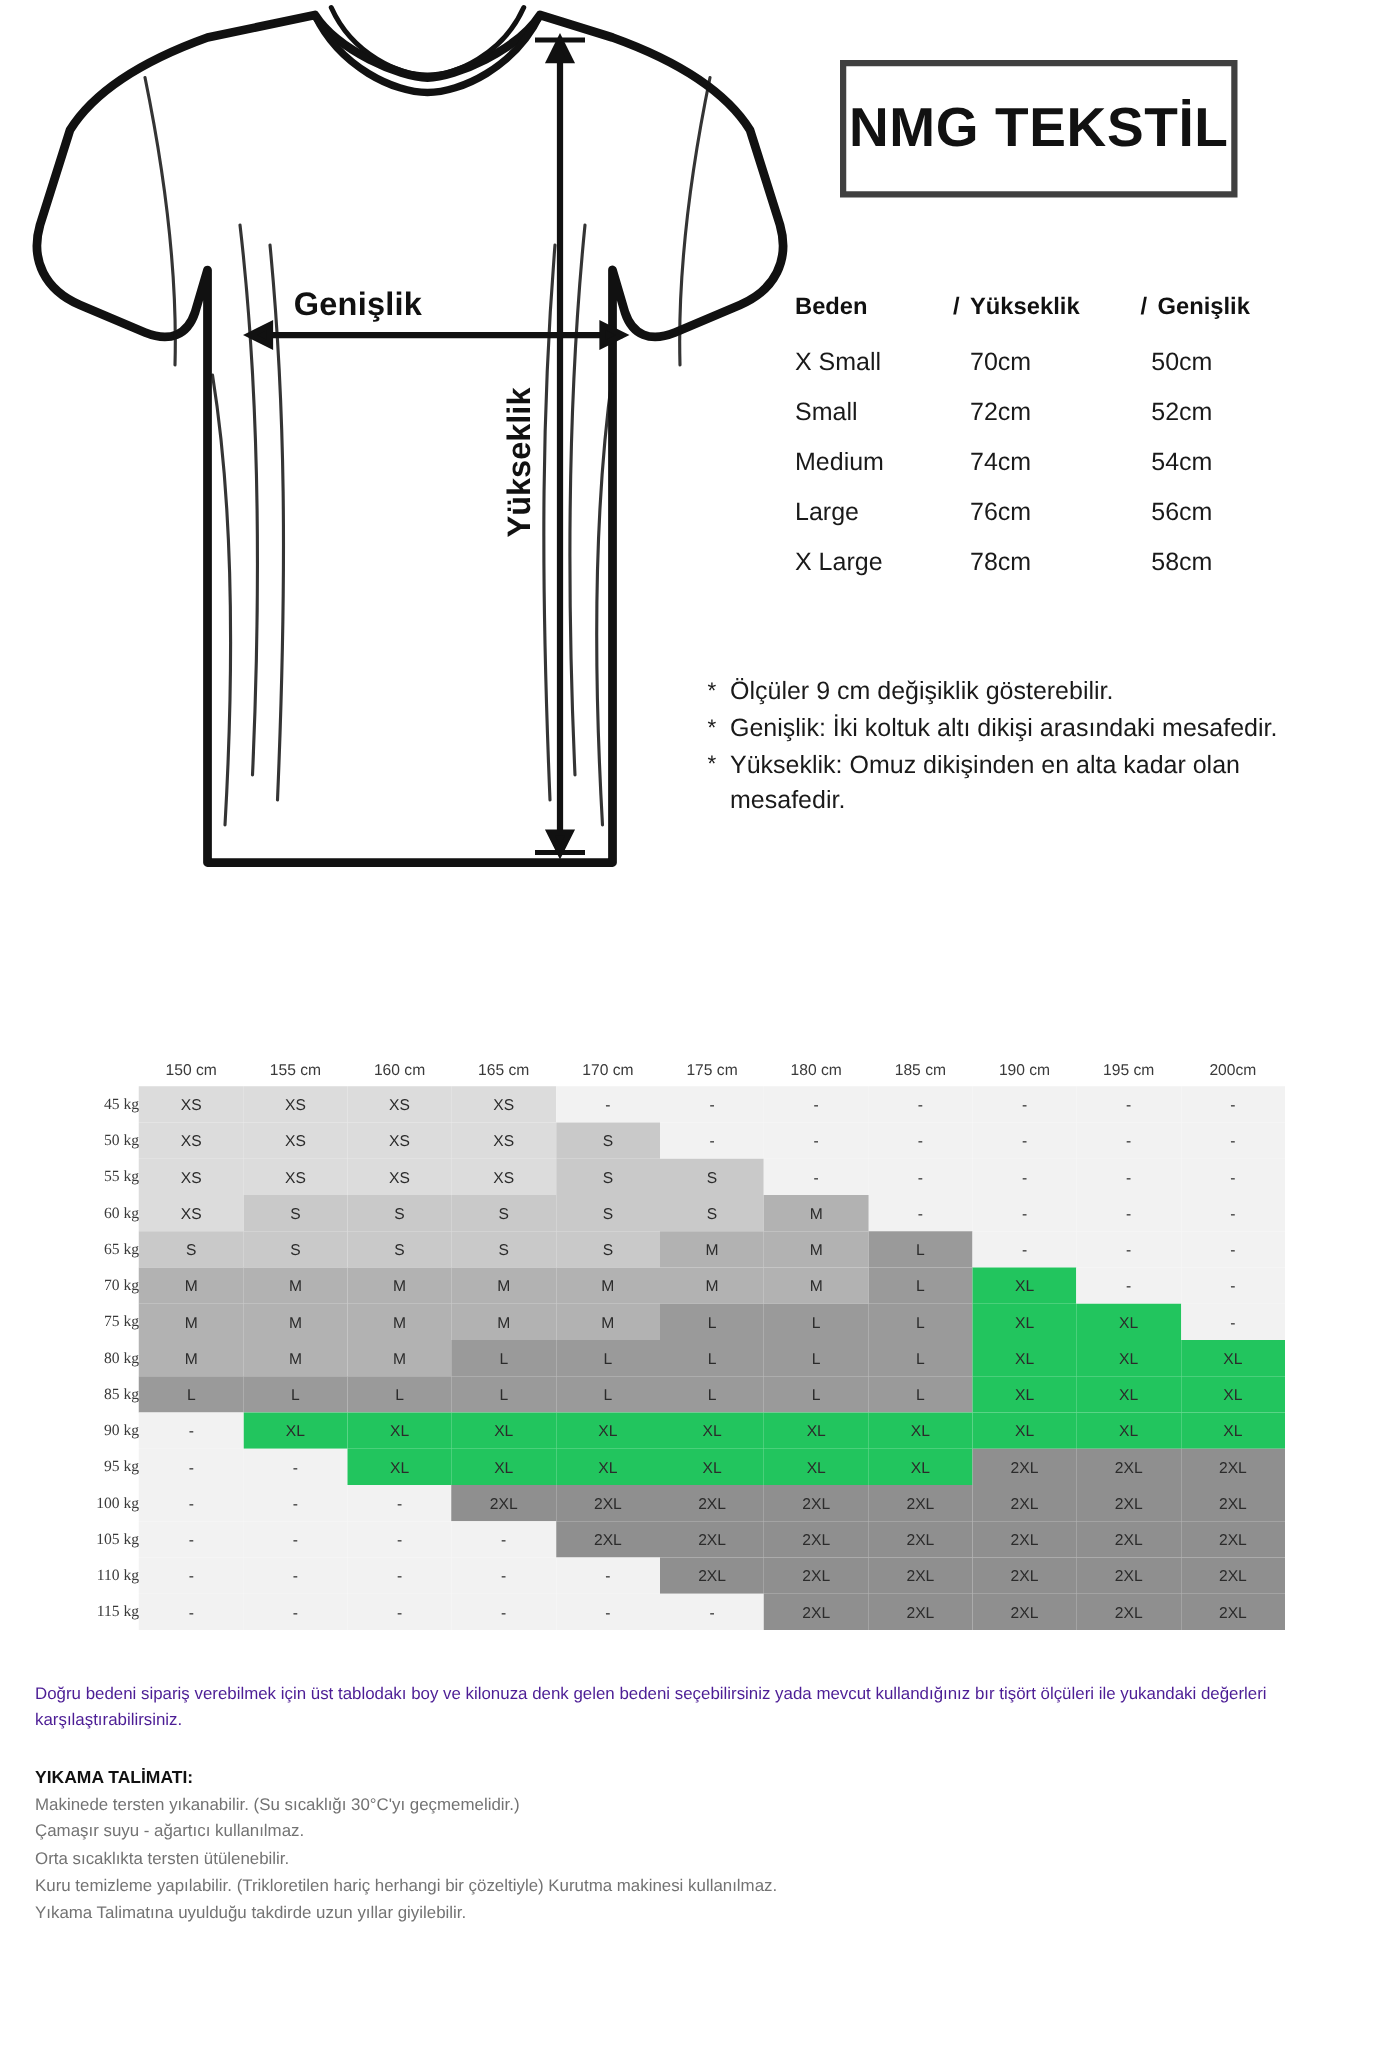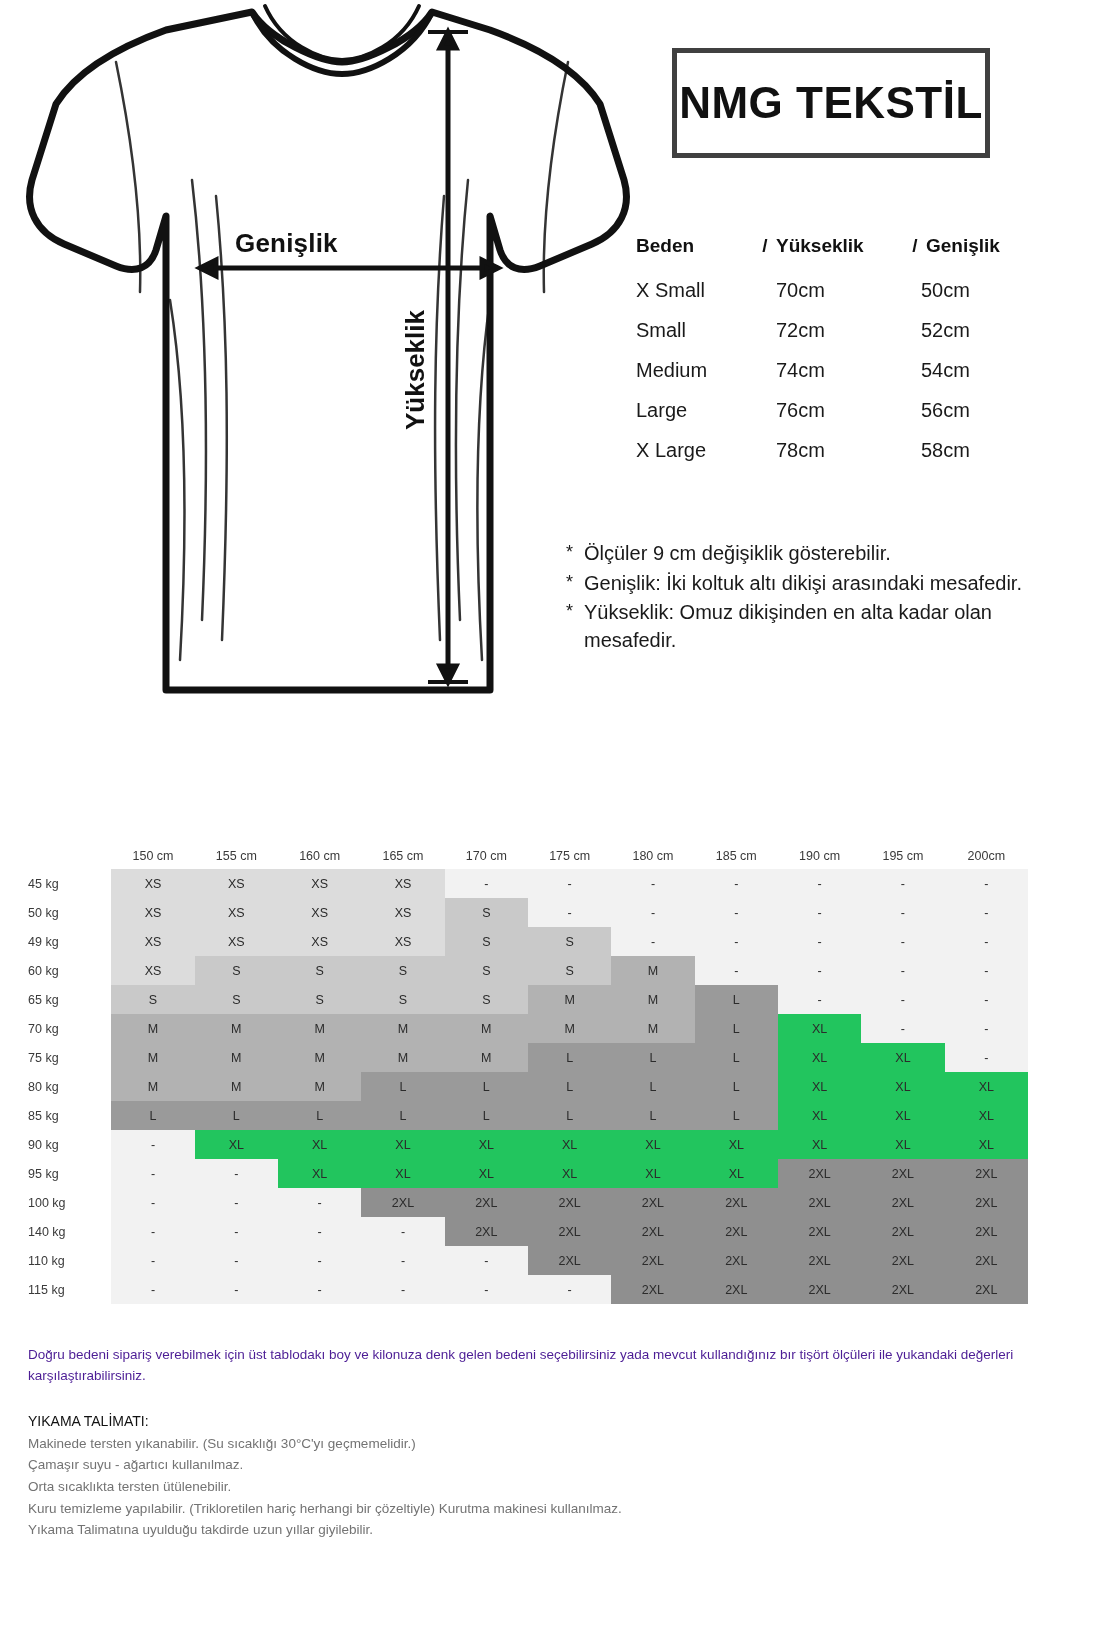--- a/index.html
+++ b/index.html
@@ -66,33 +66,33 @@
   .note .txt { flex: 1; }
 
   
   .matrix { position: absolute; left: 28px; top: 843px; width: 1000px; }
   table.grid { border-collapse: collapse; width: 1000px; table-layout: fixed; }
   table.grid td, table.grid th {
     font-size: 12.5px; text-align: center; height: 29px; padding: 0;
     font-weight: normal; color: #2b2b2b;
   }
   table.grid th.colh { font-size: 12.5px; color: #3a3a3a; height: 26px; }
-  table.grid td.rowh { font-size: 12.5px; color: #3a3a3a; text-align: left; width: 68px; }
+  table.grid td.rowh { font-size: 12.5px; color: #3a3a3a; text-align: right; width: 68px; font-family: Liberation Serif, serif; }
   td.c-empty { background: #f2f2f2; color: #b5b5b5; }
   td.c-xs { background: #dcdcdc; }
   td.c-s  { background: #c9c9c9; }
   td.c-m  { background: #b2b2b2; }
   td.c-l  { background: #9a9a9a; }
   td.c-xl { background: #22c55e; }
   td.c-2xl{ background: #8f8f8f; }
 
   
   .footer { position: absolute; left: 28px; top: 1345px; width: 1000px; }
   .foot-p { font-size: 13.5px; color: #4c1d95; line-height: 1.55; }
-  .wash-title { font-size: 14px; font-weight: normal; color: #111; margin-top: 26px; margin-bottom: 4px; }
+  .wash-title { font-size: 14px; font-weight: bold; color: #111; margin-top: 26px; margin-bottom: 4px; }
   .wash-line { font-size: 13.5px; color: #737373; line-height: 1.6; }
 </style>
 </head>
 <body>
 
 <div class="page">
 
   <div class="top">
 
     <div class="shirt-wrap">
@@ -248,21 +248,21 @@
             <td class="c-xs">XS</td>
             <td class="c-s">S</td>
             <td class="c-empty">-</td>
             <td class="c-empty">-</td>
             <td class="c-empty">-</td>
             <td class="c-empty">-</td>
             <td class="c-empty">-</td>
             <td class="c-empty">-</td>
           </tr>
           <tr>
-            <td class="rowh">49 kg</td>
+            <td class="rowh">55 kg</td>
             <td class="c-xs">XS</td>
             <td class="c-xs">XS</td>
             <td class="c-xs">XS</td>
             <td class="c-xs">XS</td>
             <td class="c-s">S</td>
             <td class="c-s">S</td>
             <td class="c-empty">-</td>
             <td class="c-empty">-</td>
             <td class="c-empty">-</td>
             <td class="c-empty">-</td>
@@ -388,21 +388,21 @@
             <td class="c-2xl">2XL</td>
             <td class="c-2xl">2XL</td>
             <td class="c-2xl">2XL</td>
             <td class="c-2xl">2XL</td>
             <td class="c-2xl">2XL</td>
             <td class="c-2xl">2XL</td>
             <td class="c-2xl">2XL</td>
             <td class="c-2xl">2XL</td>
           </tr>
           <tr>
-            <td class="rowh">140 kg</td>
+            <td class="rowh">105 kg</td>
             <td class="c-empty">-</td>
             <td class="c-empty">-</td>
             <td class="c-empty">-</td>
             <td class="c-empty">-</td>
             <td class="c-2xl">2XL</td>
             <td class="c-2xl">2XL</td>
             <td class="c-2xl">2XL</td>
             <td class="c-2xl">2XL</td>
             <td class="c-2xl">2XL</td>
             <td class="c-2xl">2XL</td>

